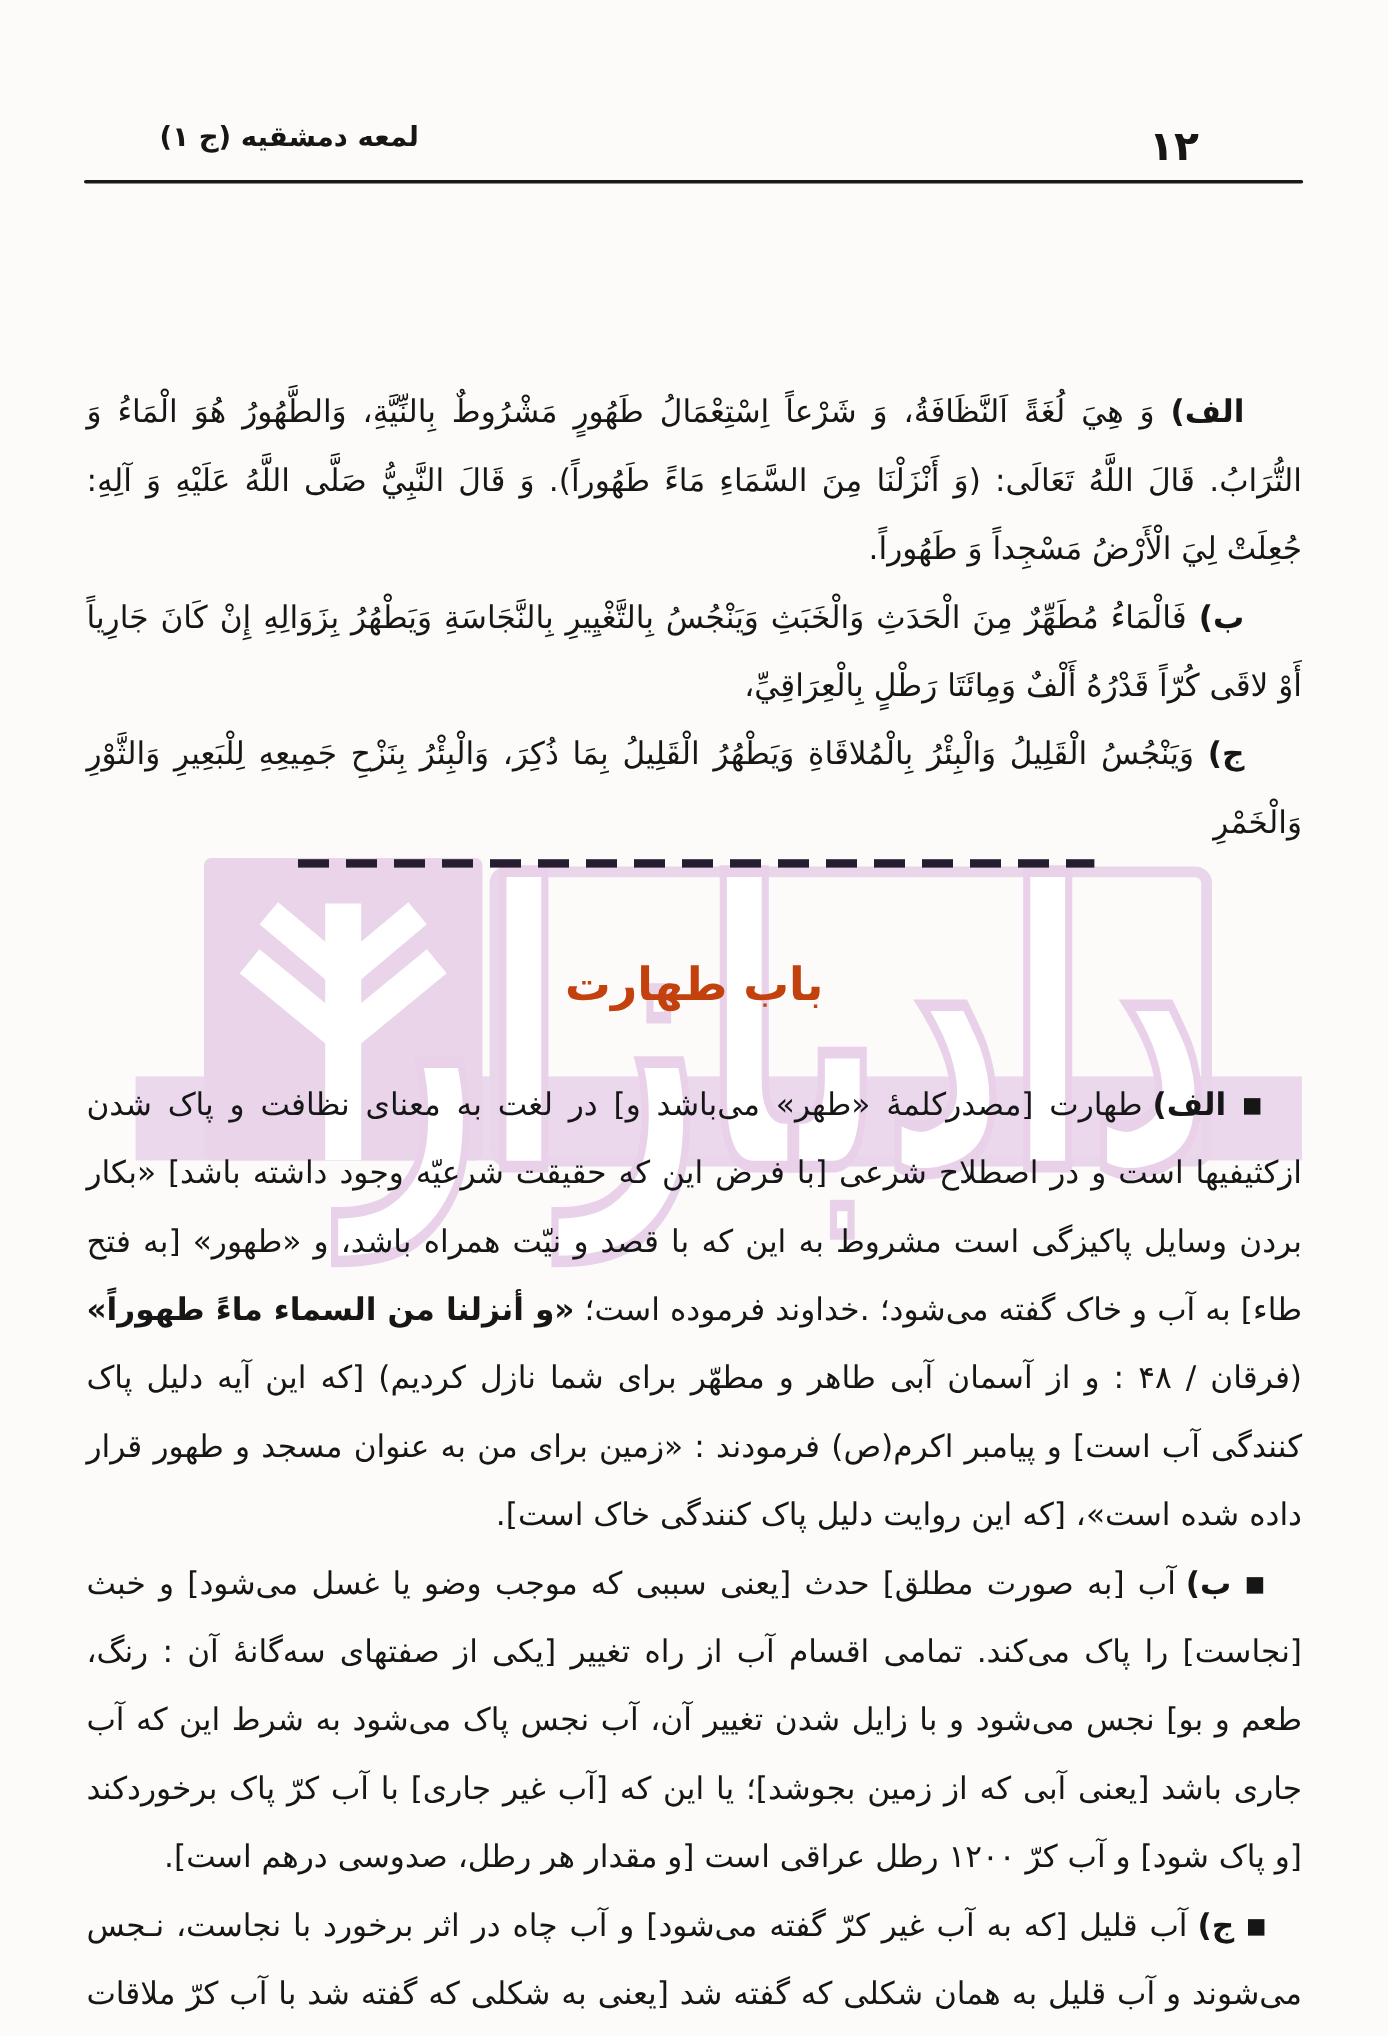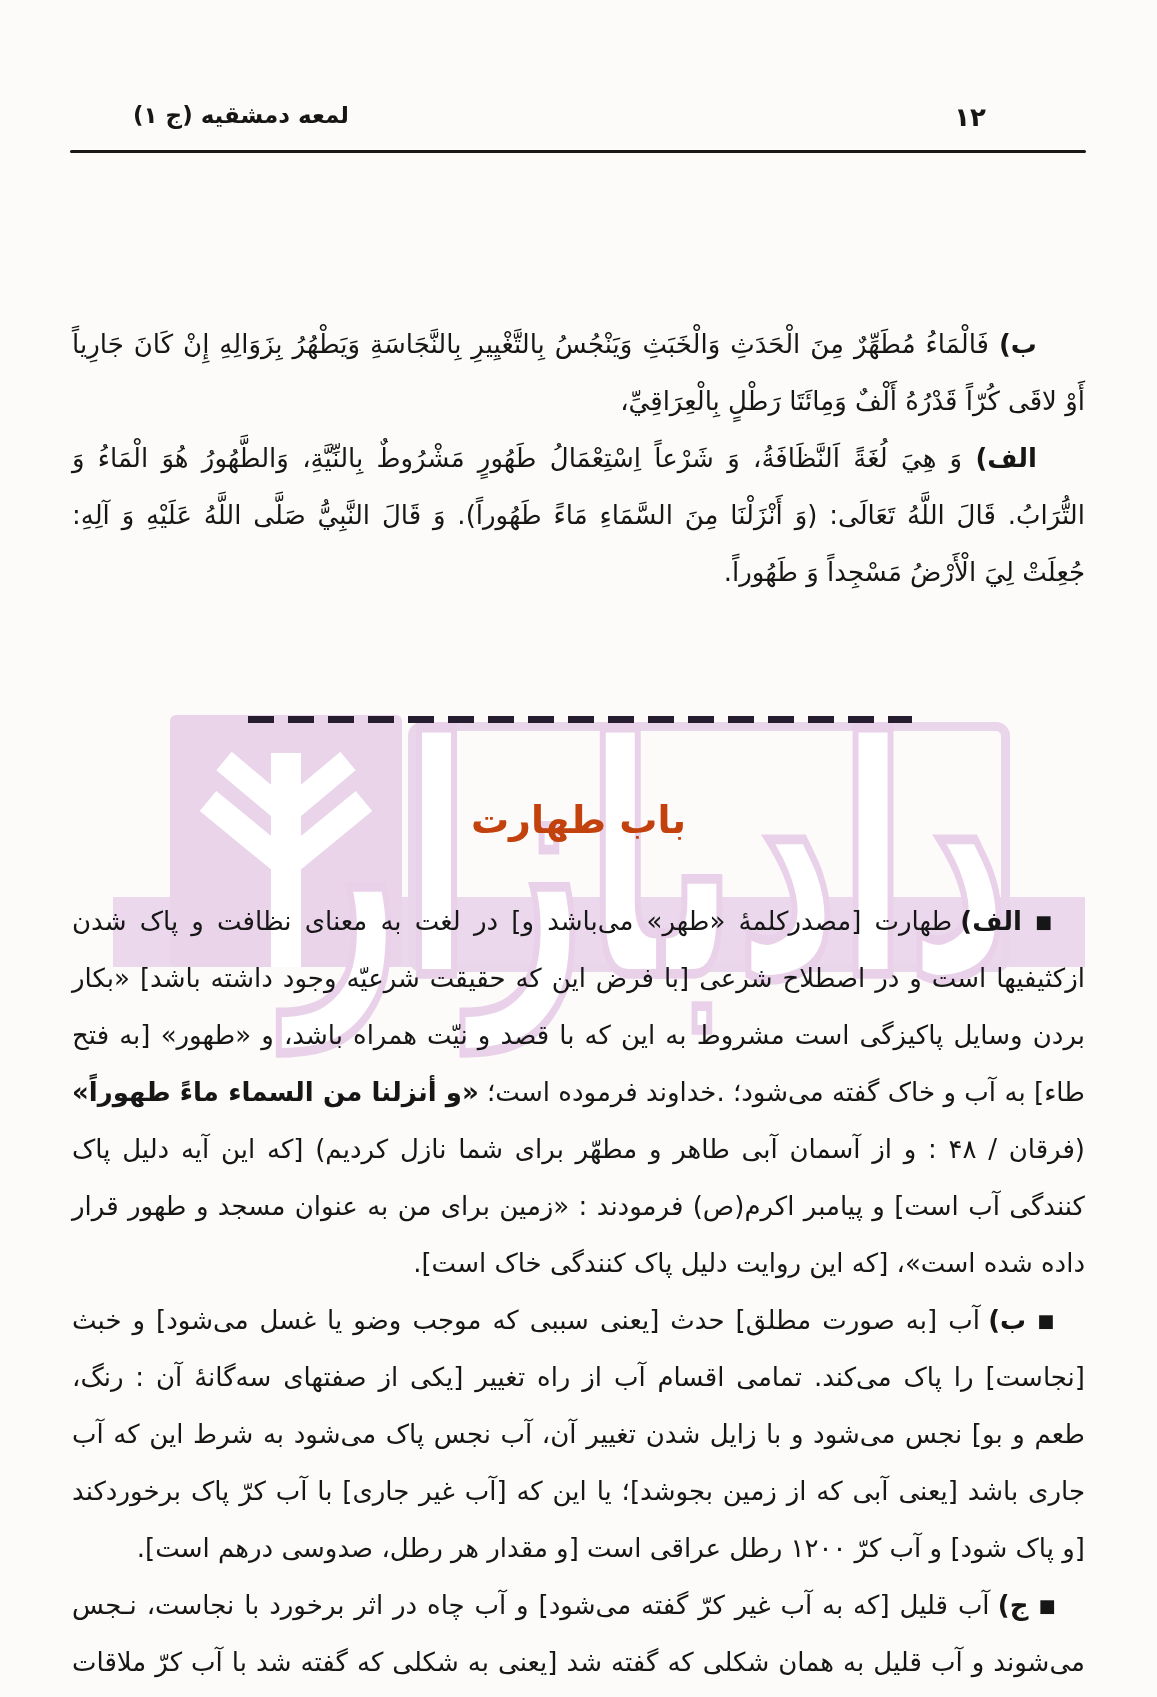--- a/index.html
+++ b/index.html
@@ -8,21 +8,21 @@
     width:1157px;height:1697px;
     margin:0 auto;
     background:#fcfbf9;
     overflow:hidden;
     font-family:"DejaVu Sans",sans-serif;
     color:#161616;
     direction:rtl;
   }
   
   .hdr-book{position:absolute;left:133px;top:102px;font-size:23px;font-weight:bold;direction:rtl;}
-  .hdr-num{position:absolute;right:171px;top:102px;font-size:26px;font-weight:bold;letter-spacing:2px;}
+  .hdr-num{position:absolute;right:158px;top:102px;font-size:34px;font-weight:bold;letter-spacing:2px;}
   .hdr-rule{position:absolute;top:150px;left:70px;width:1016px;height:3px;background:#191919;border-radius:2px;}
   
   .kitab{
     position:absolute;top:205px;left:0;width:100%;height:100px;line-height:100px;
     text-align:center;font-size:50px;font-weight:bold;color:#0d0d0d;
   }
   
   .matn{
     position:absolute;top:316px;right:72px;left:72px;
     font-size:26px;line-height:57px;text-align:justify;direction:rtl;
@@ -85,22 +85,23 @@
   </div>
   <div class="wm-frame"></div>
   <div class="wm-word">دادبازار</div>
 
   <div class="hdr-book">لمعه دمشقیه (ج ۱)</div>
   <div class="hdr-num">۱۲</div>
   <div class="hdr-rule"></div>
 
 
   <div class="matn">
+    <p><span class="lbl">الف)</span><span> وَ هِيَ لُغَةً اَلنَّظَافَةُ، وَ شَرْعاً اِسْتِعْمَالُ طَهُورٍ مَشْرُوطٌ بِالنِّيَّةِ، وَالطَّهُورُ هُوَ الْمَاءُ وَ التُّرَابُ. قَالَ اللَّهُ تَعَالَى: (وَ أَنْزَلْنَا مِنَ السَّمَاءِ مَاءً طَهُوراً). وَ قَالَ النَّبِيُّ صَلَّى اللَّهُ عَلَيْهِ وَ آلِهِ: جُعِلَتْ لِيَ الْأَرْضُ مَسْجِداً وَ طَهُوراً.</span></p>
     <p><span class="lbl">ب)</span><span> فَالْمَاءُ مُطَهِّرٌ مِنَ الْحَدَثِ وَالْخَبَثِ وَيَنْجُسُ بِالتَّغْيِيرِ بِالنَّجَاسَةِ وَيَطْهُرُ بِزَوَالِهِ إِنْ كَانَ جَارِياً أَوْ لاقَى كُرّاً قَدْرُهُ أَلْفٌ وَمِائَتَا رَطْلٍ بِالْعِرَاقِيِّ،</span></p>
-    <p><span class="lbl">الف)</span><span> وَ هِيَ لُغَةً اَلنَّظَافَةُ، وَ شَرْعاً اِسْتِعْمَالُ طَهُورٍ مَشْرُوطٌ بِالنِّيَّةِ، وَالطَّهُورُ هُوَ الْمَاءُ وَ التُّرَابُ. قَالَ اللَّهُ تَعَالَى: (وَ أَنْزَلْنَا مِنَ السَّمَاءِ مَاءً طَهُوراً). وَ قَالَ النَّبِيُّ صَلَّى اللَّهُ عَلَيْهِ وَ آلِهِ: جُعِلَتْ لِيَ الْأَرْضُ مَسْجِداً وَ طَهُوراً.</span></p>
+    <p><span class="lbl">ج)</span><span> وَيَنْجُسُ الْقَلِيلُ وَالْبِئْرُ بِالْمُلاقَاةِ وَيَطْهُرُ الْقَلِيلُ بِمَا ذُكِرَ، وَالْبِئْرُ بِنَزْحِ جَمِيعِهِ لِلْبَعِيرِ وَالثَّوْرِ وَالْخَمْرِ</span></p>
   </div>
 
   <div class="dashes"></div>
 
   <div class="bab">باب طهارت</div>
 
   <div class="sharh">
     <p><span class="mark">■</span> <span class="lbl">الف)</span><span> طهارت [مصدرکلمهٔ «طهر» می‌باشد و] در لغت به معنای نظافت و پاک شدن ازکثیفیها است و در اصطلاح شرعی [با فرض این که حقیقت شرعیّه وجود داشته باشد] «بکار بردن وسایل پاکیزگی است مشروط به این که با قصد و نیّت همراه باشد، و «طهور» [به فتح طاء] به آب و خاک گفته می‌شود؛ .خداوند فرموده است؛ </span><span class="bq">«و أنزلنا من السماء ماءً طهوراً»</span><span> (فرقان / ۴۸ : و از آسمان آبی طاهر و مطهّر برای شما نازل کردیم) [که این آیه دلیل پاک کنندگی آب است] و پیامبر اکرم(ص) فرمودند : «زمین برای من به عنوان مسجد و طهور قرار داده شده است»، [که این روایت دلیل پاک کنندگی خاک است].</span></p>
     <p><span class="mark">■</span> <span class="lbl">ب)</span><span> آب [به صورت مطلق] حدث [یعنی سببی که موجب وضو یا غسل می‌شود] و خبث [نجاست] را پاک می‌کند. تمامی اقسام آب از راه تغییر [یکی از صفتهای سه‌گانهٔ آن : رنگ، طعم و بو] نجس می‌شود و با زایل شدن تغییر آن، آب نجس پاک می‌شود به شرط این که آب جاری باشد [یعنی آبی که از زمین بجوشد]؛ یا این که [آب غیر جاری] با آب کرّ پاک برخوردکند [و پاک شود] و آب کرّ ۱۲۰۰ رطل عراقی است [و مقدار هر رطل، صدوسی درهم است].</span></p>
     <p><span class="mark">■</span> <span class="lbl">ج)</span><span> آب قلیل [که به آب غیر کرّ گفته می‌شود] و آب چاه در اثر برخورد با نجاست، نـجس می‌شوند و آب قلیل به همان شکلی که گفته شد [یعنی به شکلی که گفته شد با آب کرّ ملاقات کند]</span></p>

